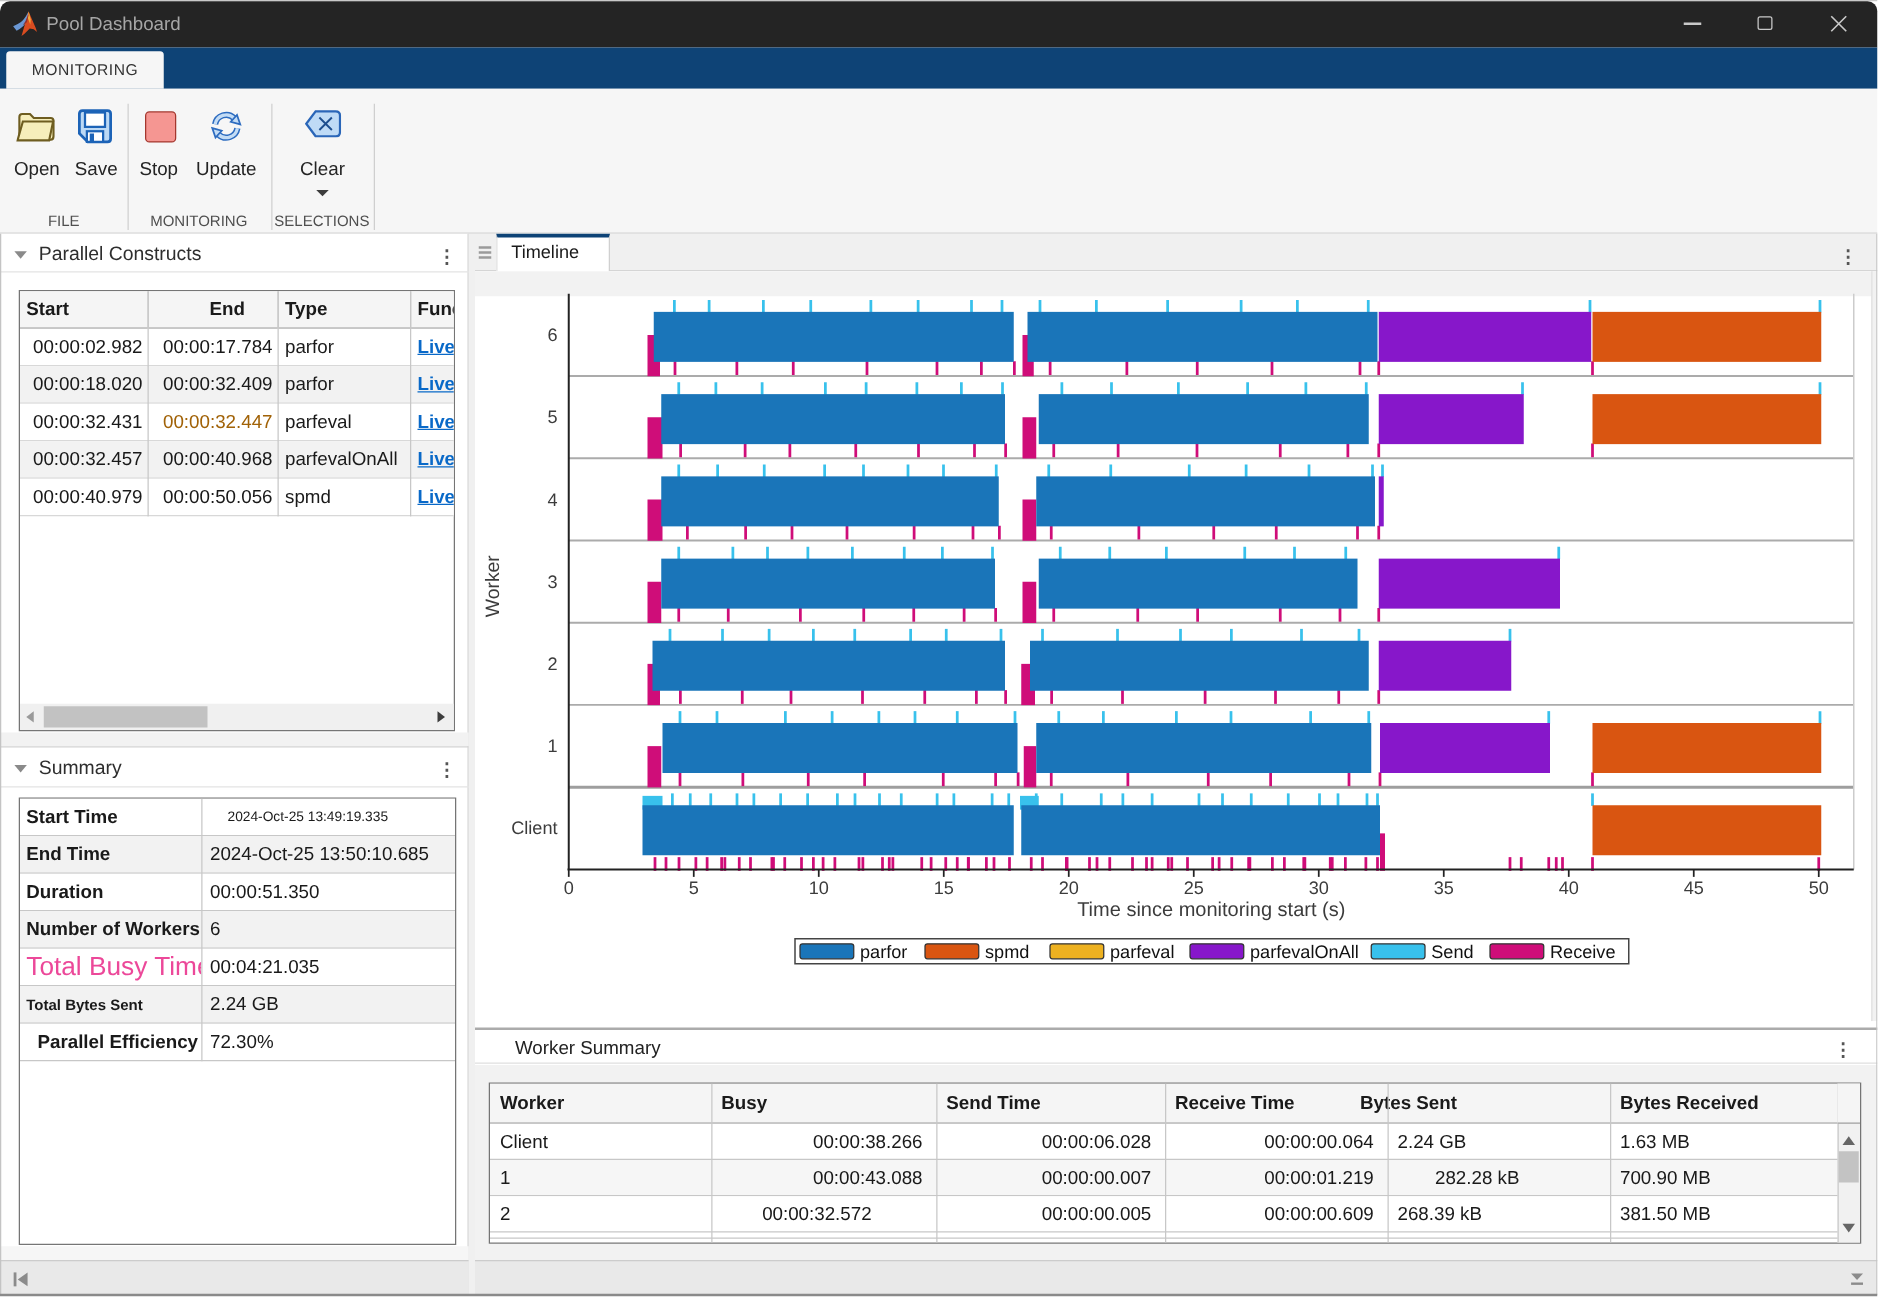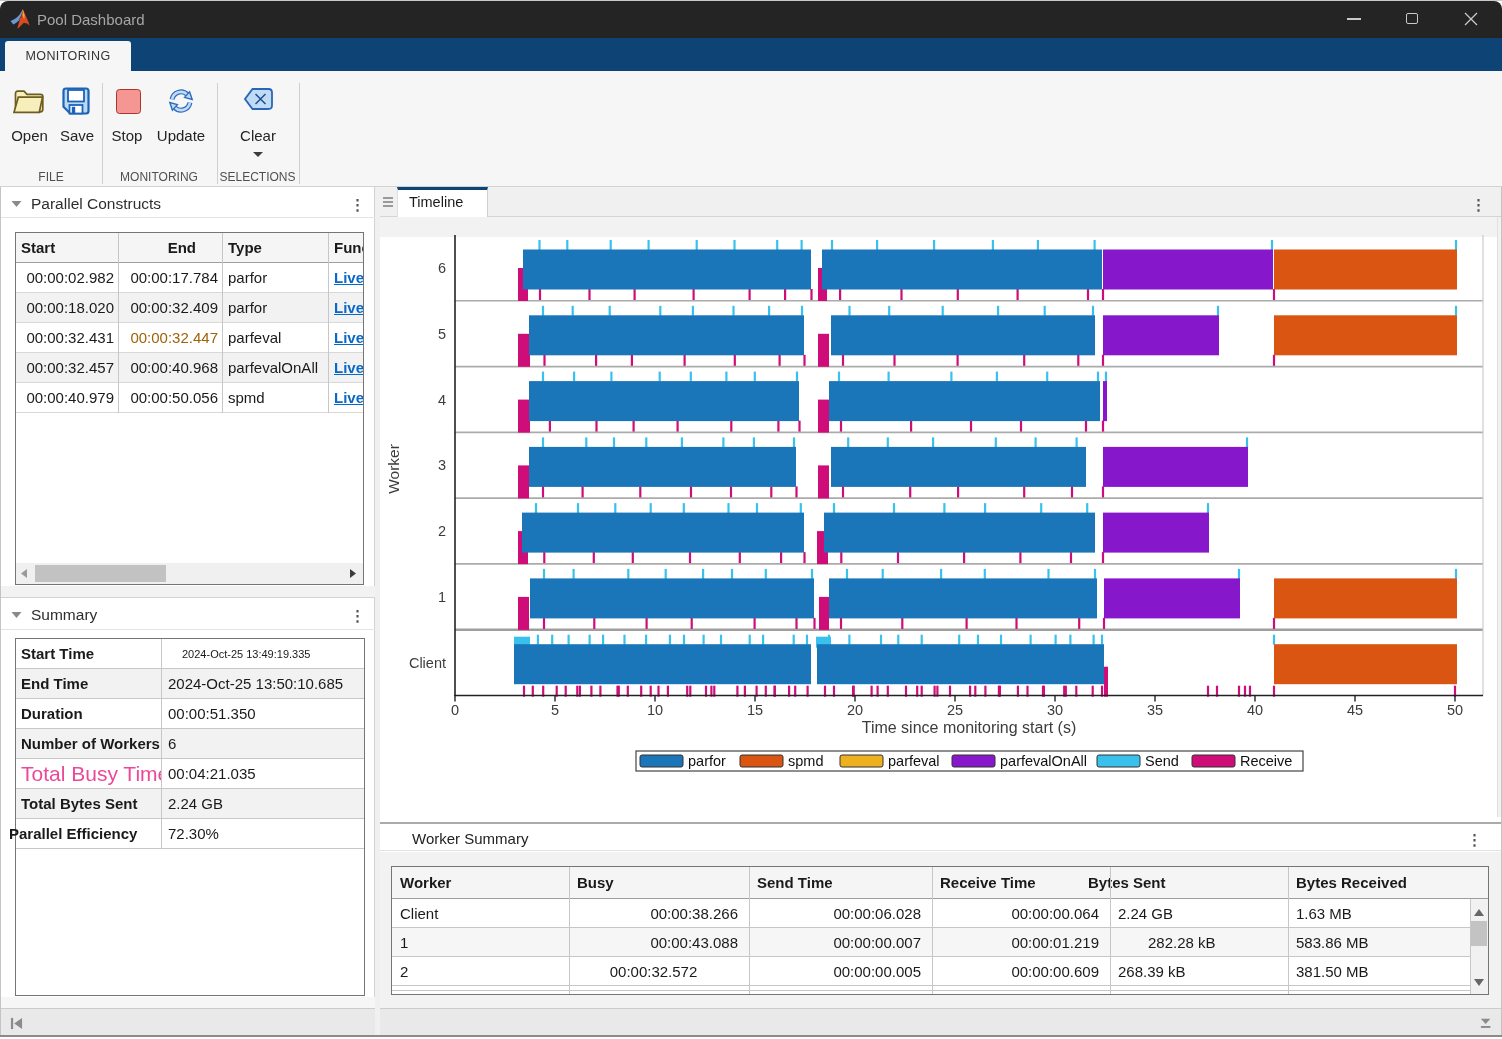--- a/index.html
+++ b/index.html
@@ -132,24 +132,24 @@
 <div class="abs" style="left:16px;top:699px;width:348px;height:30px;background:#ffffff;border-bottom:1px solid #c7c7c7"></div>
 <div class="abs" style="left:16px;top:699px;width:145px;height:30px;font-size:15px;color:#1a1a1a;font-weight:bold;line-height:30px;text-align:left;padding-left:5px;overflow:hidden;white-space:nowrap">Duration</div>
 <div class="abs" style="left:161px;top:699px;width:203px;height:30px;font-size:15px;color:#1a1a1a;line-height:30px;text-align:left;padding-left:7px;overflow:hidden;white-space:nowrap">00:00:51.350</div>
 <div class="abs" style="left:16px;top:729px;width:348px;height:30px;background:#f2f2f2;border-bottom:1px solid #c7c7c7"></div>
 <div class="abs" style="left:16px;top:729px;width:145px;height:30px;font-size:15px;color:#1a1a1a;font-weight:bold;line-height:30px;text-align:left;padding-left:5px;overflow:hidden;white-space:nowrap">Number of Workers</div>
 <div class="abs" style="left:161px;top:729px;width:203px;height:30px;font-size:15px;color:#1a1a1a;line-height:30px;text-align:left;padding-left:7px;overflow:hidden;white-space:nowrap">6</div>
 <div class="abs" style="left:16px;top:759px;width:348px;height:30px;background:#ffffff;border-bottom:1px solid #c7c7c7"></div>
 <div class="abs" style="left:16px;top:759px;width:145px;height:30px;font-size:21px;color:#ec4899;font-weight:normal;line-height:30px;text-align:left;padding-left:5px;overflow:hidden;white-space:nowrap">Total Busy Time</div>
 <div class="abs" style="left:161px;top:759px;width:203px;height:30px;font-size:15px;color:#1a1a1a;line-height:30px;text-align:left;padding-left:7px;overflow:hidden;white-space:nowrap">00:04:21.035</div>
 <div class="abs" style="left:16px;top:789px;width:348px;height:30px;background:#f2f2f2;border-bottom:1px solid #c7c7c7"></div>
-<div class="abs" style="left:16px;top:789px;width:145px;height:30px;font-size:15px;color:#1a1a1a;font-weight:bold;line-height:30px;text-align:left;padding-left:5px;overflow:hidden;white-space:nowrap">Total Bytes Sent</div>
+<div class="abs" style="left:16px;top:789px;width:145px;height:30px;font-size:12px;color:#1a1a1a;font-weight:bold;line-height:30px;text-align:left;padding-left:5px;overflow:hidden;white-space:nowrap">Total Bytes Sent</div>
 <div class="abs" style="left:161px;top:789px;width:203px;height:30px;font-size:15px;color:#1a1a1a;line-height:30px;text-align:left;padding-left:7px;overflow:hidden;white-space:nowrap">2.24 GB</div>
 <div class="abs" style="left:16px;top:819px;width:348px;height:30px;background:#ffffff;border-bottom:1px solid #c7c7c7"></div>
-<div class="abs" style="left:4px;top:819px;width:145px;height:30px;font-size:15px;color:#1a1a1a;font-weight:bold;line-height:30px;text-align:left;padding-left:5px;overflow:hidden;white-space:nowrap">Parallel Efficiency</div>
+<div class="abs" style="left:25px;top:819px;width:145px;height:30px;font-size:15px;color:#1a1a1a;font-weight:bold;line-height:30px;text-align:left;padding-left:5px;overflow:hidden;white-space:nowrap">Parallel Efficiency</div>
 <div class="abs" style="left:161px;top:819px;width:203px;height:30px;font-size:15px;color:#1a1a1a;line-height:30px;text-align:left;padding-left:7px;overflow:hidden;white-space:nowrap">72.30%</div>
 <div class="abs" style="left:161px;top:639px;width:1px;height:210px;background:#c7c7c7"></div>
 <div class="abs" style="left:0;top:1008px;width:375px;height:28px;background:#e9e9e9;border-top:1px solid #cccccc"></div>
 <svg class="abs" style="left:10px;top:1017px" width="13" height="13" viewBox="0 0 14 14">
 <rect x="1" y="1" width="2.4" height="12" fill="#8b8b8b"></rect>
 <polygon points="13,1 13,13 4.5,7" fill="#8b8b8b"></polygon>
   </svg>
 <div class="abs" style="left:375px;top:187px;width:5px;height:849px;background:#f0f0f0"></div>
 <div class="abs" style="left:380px;top:187px;width:1122px;height:30px;background:#f0f0f0;border-bottom:1px solid #d5d5d5"></div>
 <svg class="abs" style="left:382px;top:196px" width="12" height="13" viewBox="0 0 12 13">
@@ -544,21 +544,21 @@
 <div class="abs" style="left:749px;top:899px;width:183px;height:29px;font-size:15px;color:#1a1a1a;line-height:29px;text-align:right;padding-right:11px;overflow:hidden;white-space:nowrap">00:00:06.028</div>
 <div class="abs" style="left:932px;top:899px;width:178px;height:29px;font-size:15px;color:#1a1a1a;line-height:29px;text-align:right;padding-right:11px;overflow:hidden;white-space:nowrap">00:00:00.064</div>
 <div class="abs" style="left:1110px;top:899px;width:178px;height:29px;font-size:15px;color:#1a1a1a;line-height:29px;text-align:left;padding-left:8px;overflow:hidden;white-space:nowrap">2.24 GB</div>
 <div class="abs" style="left:1288px;top:899px;width:181px;height:29px;font-size:15px;color:#1a1a1a;line-height:29px;text-align:left;padding-left:8px;overflow:hidden;white-space:nowrap">1.63 MB</div>
 <div class="abs" style="left:392px;top:928px;width:1096px;height:29px;background:#f6f6f6;border-bottom:1px solid #c7c7c7"></div>
 <div class="abs" style="left:392px;top:928px;width:177px;height:29px;font-size:15px;color:#1a1a1a;line-height:29px;text-align:left;padding-left:8px;overflow:hidden;white-space:nowrap">1</div>
 <div class="abs" style="left:569px;top:928px;width:180px;height:29px;font-size:15px;color:#1a1a1a;line-height:29px;text-align:right;padding-right:11px;overflow:hidden;white-space:nowrap">00:00:43.088</div>
 <div class="abs" style="left:749px;top:928px;width:183px;height:29px;font-size:15px;color:#1a1a1a;line-height:29px;text-align:right;padding-right:11px;overflow:hidden;white-space:nowrap">00:00:00.007</div>
 <div class="abs" style="left:932px;top:928px;width:178px;height:29px;font-size:15px;color:#1a1a1a;line-height:29px;text-align:right;padding-right:11px;overflow:hidden;white-space:nowrap">00:00:01.219</div>
 <div class="abs" style="left:1140px;top:928px;width:178px;height:29px;font-size:15px;color:#1a1a1a;line-height:29px;text-align:left;padding-left:8px;overflow:hidden;white-space:nowrap">282.28 kB</div>
-<div class="abs" style="left:1288px;top:928px;width:181px;height:29px;font-size:15px;color:#1a1a1a;line-height:29px;text-align:left;padding-left:8px;overflow:hidden;white-space:nowrap">583.86 MB</div>
+<div class="abs" style="left:1288px;top:928px;width:181px;height:29px;font-size:15px;color:#1a1a1a;line-height:29px;text-align:left;padding-left:8px;overflow:hidden;white-space:nowrap">700.90 MB</div>
 <div class="abs" style="left:392px;top:957px;width:1096px;height:29px;background:#ffffff;border-bottom:1px solid #c7c7c7"></div>
 <div class="abs" style="left:392px;top:957px;width:177px;height:29px;font-size:15px;color:#1a1a1a;line-height:29px;text-align:left;padding-left:8px;overflow:hidden;white-space:nowrap">2</div>
 <div class="abs" style="left:569px;top:957px;width:180px;height:29px;font-size:15px;color:#1a1a1a;line-height:29px;text-align:center;padding-right:11px;overflow:hidden;white-space:nowrap">00:00:32.572</div>
 <div class="abs" style="left:749px;top:957px;width:183px;height:29px;font-size:15px;color:#1a1a1a;line-height:29px;text-align:right;padding-right:11px;overflow:hidden;white-space:nowrap">00:00:00.005</div>
 <div class="abs" style="left:932px;top:957px;width:178px;height:29px;font-size:15px;color:#1a1a1a;line-height:29px;text-align:right;padding-right:11px;overflow:hidden;white-space:nowrap">00:00:00.609</div>
 <div class="abs" style="left:1110px;top:957px;width:178px;height:29px;font-size:15px;color:#1a1a1a;line-height:29px;text-align:left;padding-left:8px;overflow:hidden;white-space:nowrap">268.39 kB</div>
 <div class="abs" style="left:1288px;top:957px;width:181px;height:29px;font-size:15px;color:#1a1a1a;line-height:29px;text-align:left;padding-left:8px;overflow:hidden;white-space:nowrap">381.50 MB</div>
 <div class="abs" style="left:392px;top:990px;width:1096px;height:1px;background:#c7c7c7"></div>
 <div class="abs" style="left:569px;top:867px;width:1px;height:127px;background:#c7c7c7"></div>
 <div class="abs" style="left:749px;top:867px;width:1px;height:127px;background:#c7c7c7"></div>

